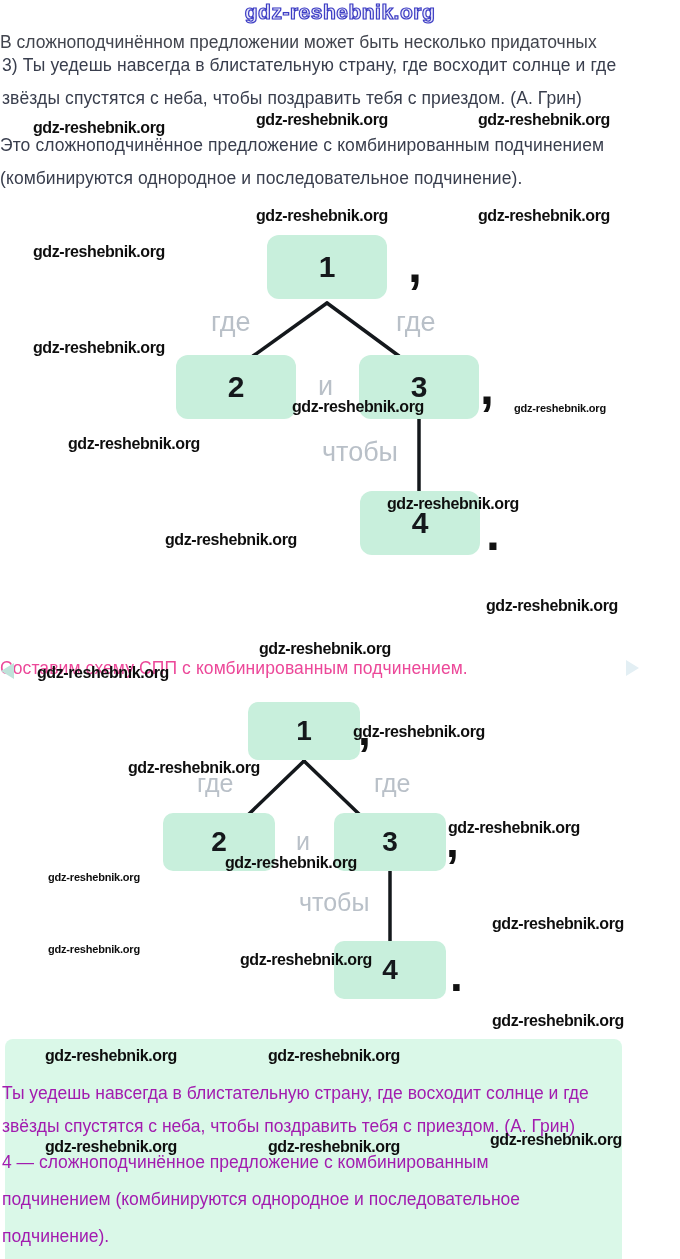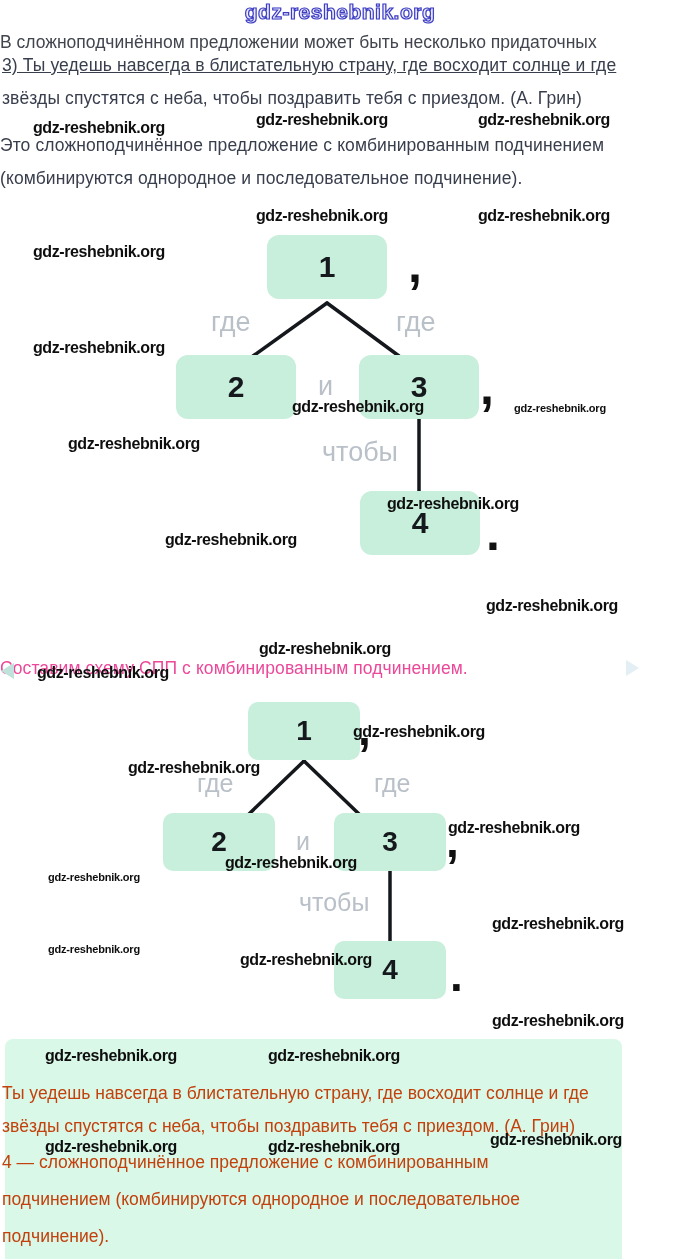--- a/index.html
+++ b/index.html
@@ -37,21 +37,21 @@
   
   .arrow{position:absolute;width:0;height:0;z-index:0;}
   .arrow.prev{left:1px;top:663px;border-top:8px solid transparent;border-bottom:8px solid transparent;
     border-right:13px solid #bfe3da;}
   .arrow.next{left:626px;top:660px;border-top:8px solid transparent;border-bottom:8px solid transparent;
     border-left:13px solid #e3eff4;}
 
   
   .answer{position:absolute;left:5px;top:1039px;width:617px;height:220px;
     background:#daf8e8;border-radius:8px 8px 0 0;z-index:1;}
-  .aline{position:absolute;white-space:nowrap;font-size:17.5px;color:#c2410c;z-index:2;}
+  .aline{position:absolute;white-space:nowrap;font-size:17.5px;color:#a21caf;z-index:2;}
 
   .z4{z-index:4;}
 </style>
 </head>
 <body>
 
 <div class="page">
 
   <svg class="wires" width="680" height="1259" viewBox="0 0 680 1259">
     <path d="M327,303 L253,356" stroke="#14181c" stroke-width="3.5" stroke-linecap="round" fill="none"></path>
@@ -60,21 +60,21 @@
     <path d="M304,761 L249,814" stroke="#14181c" stroke-width="3.5" stroke-linecap="round" fill="none"></path>
     <path d="M304,761 L359,814" stroke="#14181c" stroke-width="3.5" stroke-linecap="round" fill="none"></path>
     <path d="M390,871 L390,942" stroke="#14181c" stroke-width="3.5" stroke-linecap="round" fill="none"></path>
   </svg>
 
   <div class="site-wm">gdz-reshebnik.org</div>
 
   <div class="clipwrap">
     <div class="inner">В сложноподчинённом предложении может быть несколько придаточных</div>
   </div>
-  <div class="tline" style="left:2px;top:55px;text-decoration:underline;">3) Ты уедешь навсегда в блистательную страну, где восходит солнце и где</div>
+  <div class="tline" style="left:2px;top:55px;">3) Ты уедешь навсегда в блистательную страну, где восходит солнце и где</div>
   <div class="tline" style="left:2px;top:88px;">звёзды спустятся с неба, чтобы поздравить тебя с приездом. (А. Грин)</div>
   <div class="tline" style="left:0px;top:168px;">(комбинируются однородное и последовательное подчинение).</div>
   <div class="tline" style="left:0px;top:135px;">Это сложноподчинённое предложение с комбинированным подчинением</div>
 
   <div class="node d1n" style="left:267px;top:235px;">1</div>
   <div class="punct" style="left:408px;top:240px;">,</div>
   <div class="conj c27" style="left:211px;top:307px;">где</div>
   <div class="conj c27" style="left:396px;top:307px;">где</div>
   <div class="node d1n" style="left:176px;top:355px;">2</div>
   <div class="conj c27" style="left:318px;top:371px;">и</div>

